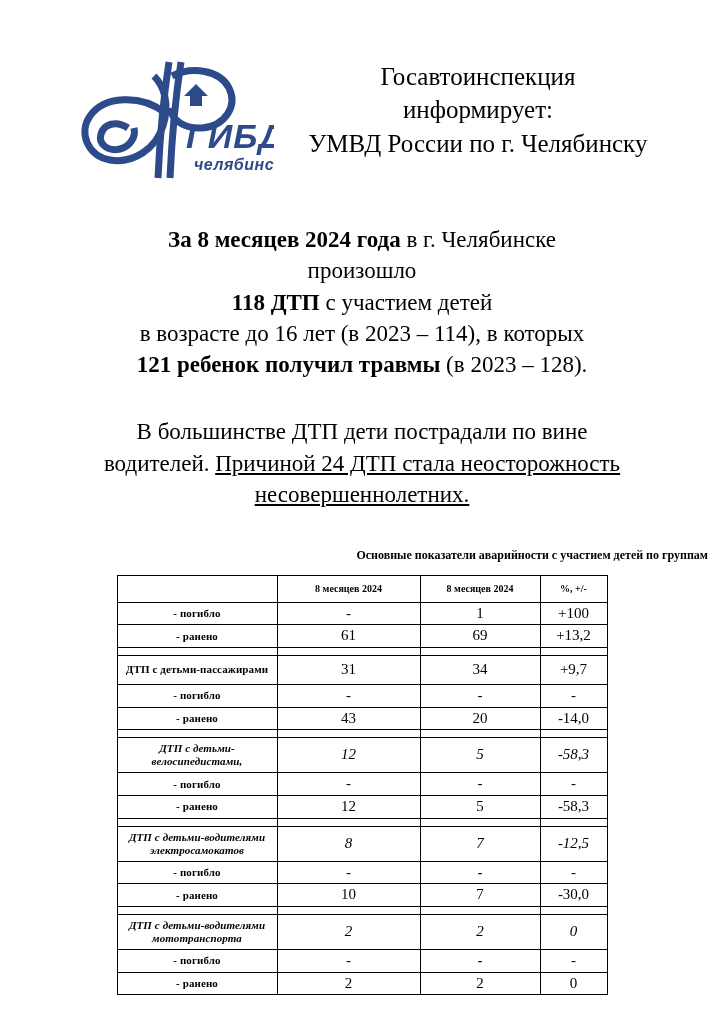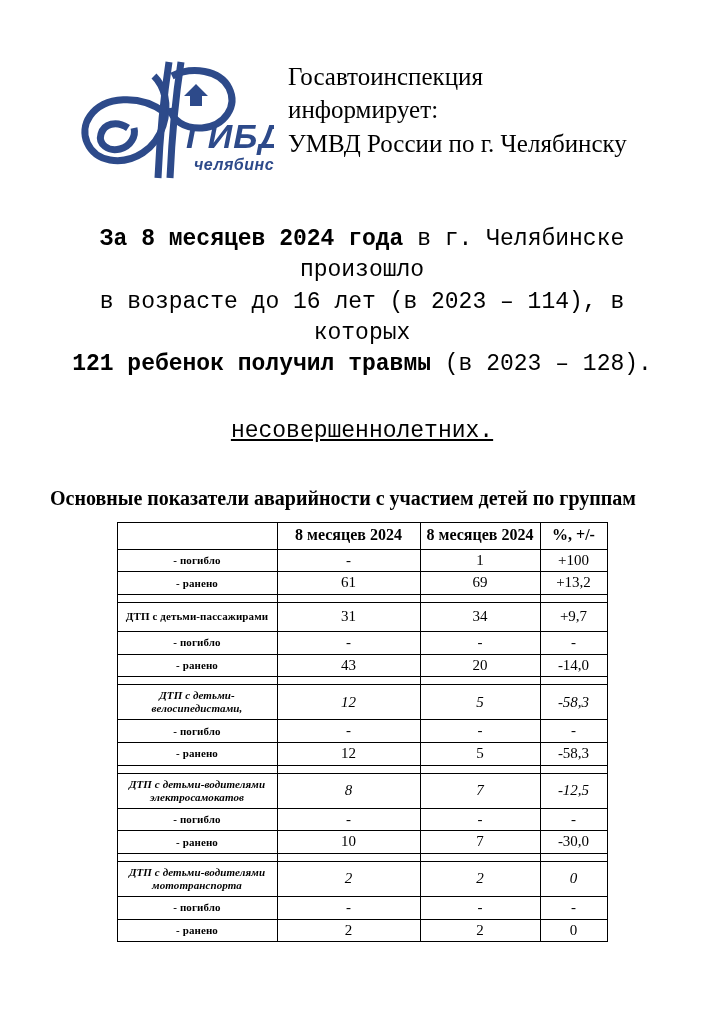--- a/index.html
+++ b/index.html
@@ -36,50 +36,49 @@
     flex: 0 0 220px;
     padding-top: 6px;
   }
   .logo-svg {
     display: block;
     width: 206px;
     height: 136px;
   }
   .header-text {
     flex: 1 1 auto;
-    text-align: left;
+    text-align: center;
     font-size: 25px;
     line-height: 1.33;
     padding-top: 16px;
     padding-right: 10px;
     white-space: nowrap;
   }
   .header-text div { white-space: nowrap; }
 
   
   .body-block {
     padding: 0 46px 0 46px;
     text-align: center;
     font-size: 23px;
     line-height: 1.36;
-    font-family: Liberation Mono, monospace;
   }
   .para-1 { margin-top: 74px; }
   .para-2 { margin-top: 36px; }
   .para-2 .ln { text-align: center; }
   .para-2 .ln-wide { text-align: center; }
   b.bold { font-weight: bold; }
   .u { text-decoration: underline; }
 
   
   .table-title {
     margin-top: 38px;
-    padding: 0 50px;
-    text-align: left;
-    font-size: 20px;
+    padding: 0 16px;
+    text-align: right;
+    font-size: 12px;
     font-weight: bold;
     line-height: 1.2;
   }
 
   
   .table-wrap {
     margin-top: 12px;
     display: flex;
     justify-content: center;
   }
@@ -96,21 +95,21 @@
 
   table.stats th,
   table.stats td {
     border: 1px solid #000000;
     text-align: center;
     vertical-align: middle;
     padding: 2px 3px;
     line-height: 1.18;
   }
   table.stats th.hdr {
-    font-size: 16px;
+    font-size: 10px;
     font-weight: bold;
     height: 22px;
   }
   table.stats th.hdr.blank { border-left: 1px solid #000; }
   table.stats td.label {
     font-size: 11px;
     font-weight: bold;
     letter-spacing: 0.1px;
   }
   table.stats td.num {
@@ -169,27 +168,34 @@
       <div>информирует:</div>
       <div>УМВД России по г. Челябинску</div>
     </div>
   </div>
 
   <div class="body-block para-1">
     <div>
       <b class="bold">За 8 месяцев 2024 года</b><span> в г. Челябинске</span>
     </div>
     <div>произошло</div>
+    <div>
+      <b class="bold">118 ДТП</b><span> с участием детей</span>
+    </div>
     <div>в возрасте до 16 лет (в 2023 – 114), в которых</div>
     <div>
       <b class="bold">121 ребенок получил травмы</b><span> (в 2023 – 128).</span>
     </div>
   </div>
 
   <div class="body-block para-2">
+    <div class="ln">В большинстве ДТП дети пострадали по вине</div>
+    <div class="ln-wide">
+      <span>водителей. </span><span class="u">Причиной 24 ДТП стала неосторожность</span>
+    </div>
     <div class="ln">
       <span class="u">несовершеннолетних.</span>
     </div>
   </div>
 
   <div class="table-title">Основные показатели аварийности с участием детей по группам</div>
 
   <div class="table-wrap">
     <table class="stats">
       <colgroup>

